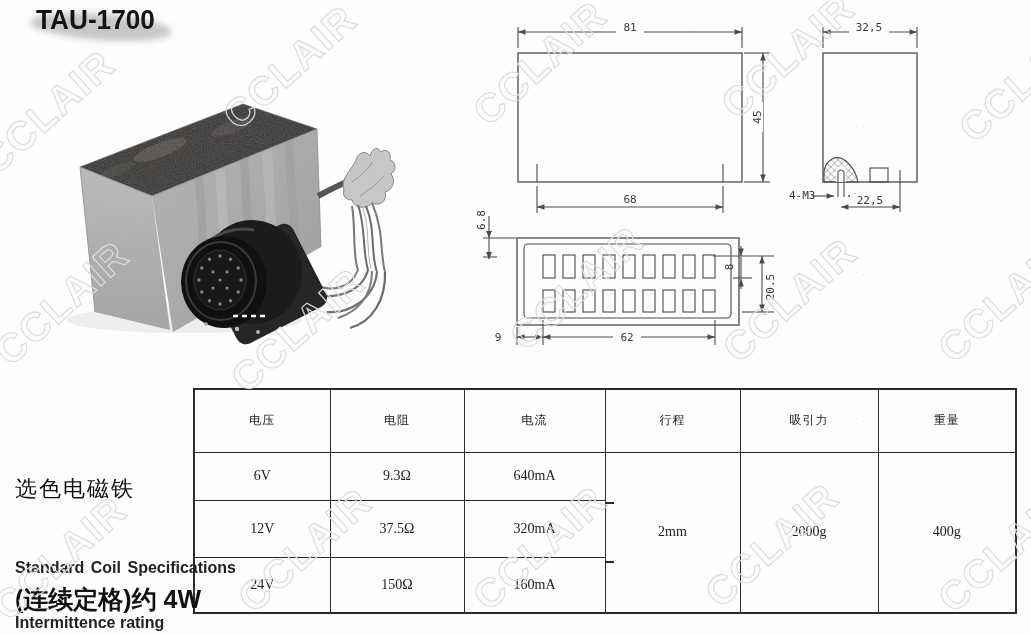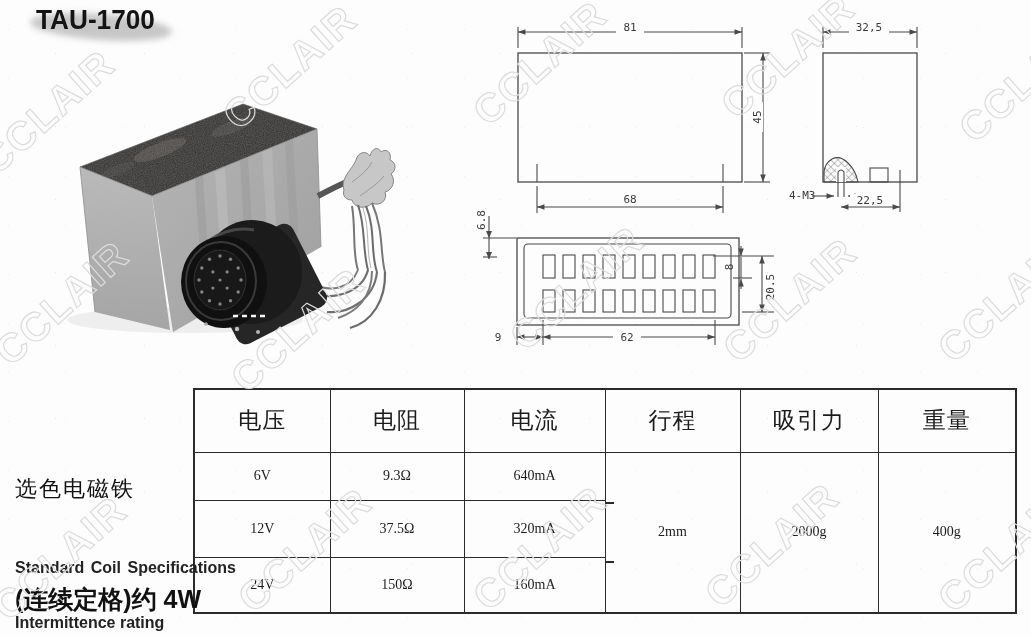--- a/index.html
+++ b/index.html
@@ -44,21 +44,21 @@
   #rating-en{left:15px;top:614px;font-size:16px;font-weight:600;color:#222;}
   #spec-table{
     position:absolute;left:193px;top:388px;z-index:2;
     border-collapse:collapse;border:2px solid #2b2b2b;table-layout:fixed;
   }
   #spec-table td{
     border:1px solid #2b2b2b;text-align:center;vertical-align:middle;
     font-family:"Liberation Serif",serif;font-size:14px;color:#1c1c1c;
     padding:0;overflow:hidden;
   }
-  #spec-table tr.hdr td{font-size:23px;letter-spacing:1px;}
+  #spec-table tr.hdr td{font-size:12px;letter-spacing:1px;}
   .tick{position:absolute;z-index:2;width:9px;height:2px;background:#2b2b2b;}
 </style>
 </head>
 <body>
 
 <div id="page">
 
   <span class="wm" style="left:48px;top:112px">CCLAIR</span>
   <span class="wm" style="left:290px;top:67px">CCLAIR</span>
   <span class="wm" style="left:540px;top:63px">CCLAIR</span>

